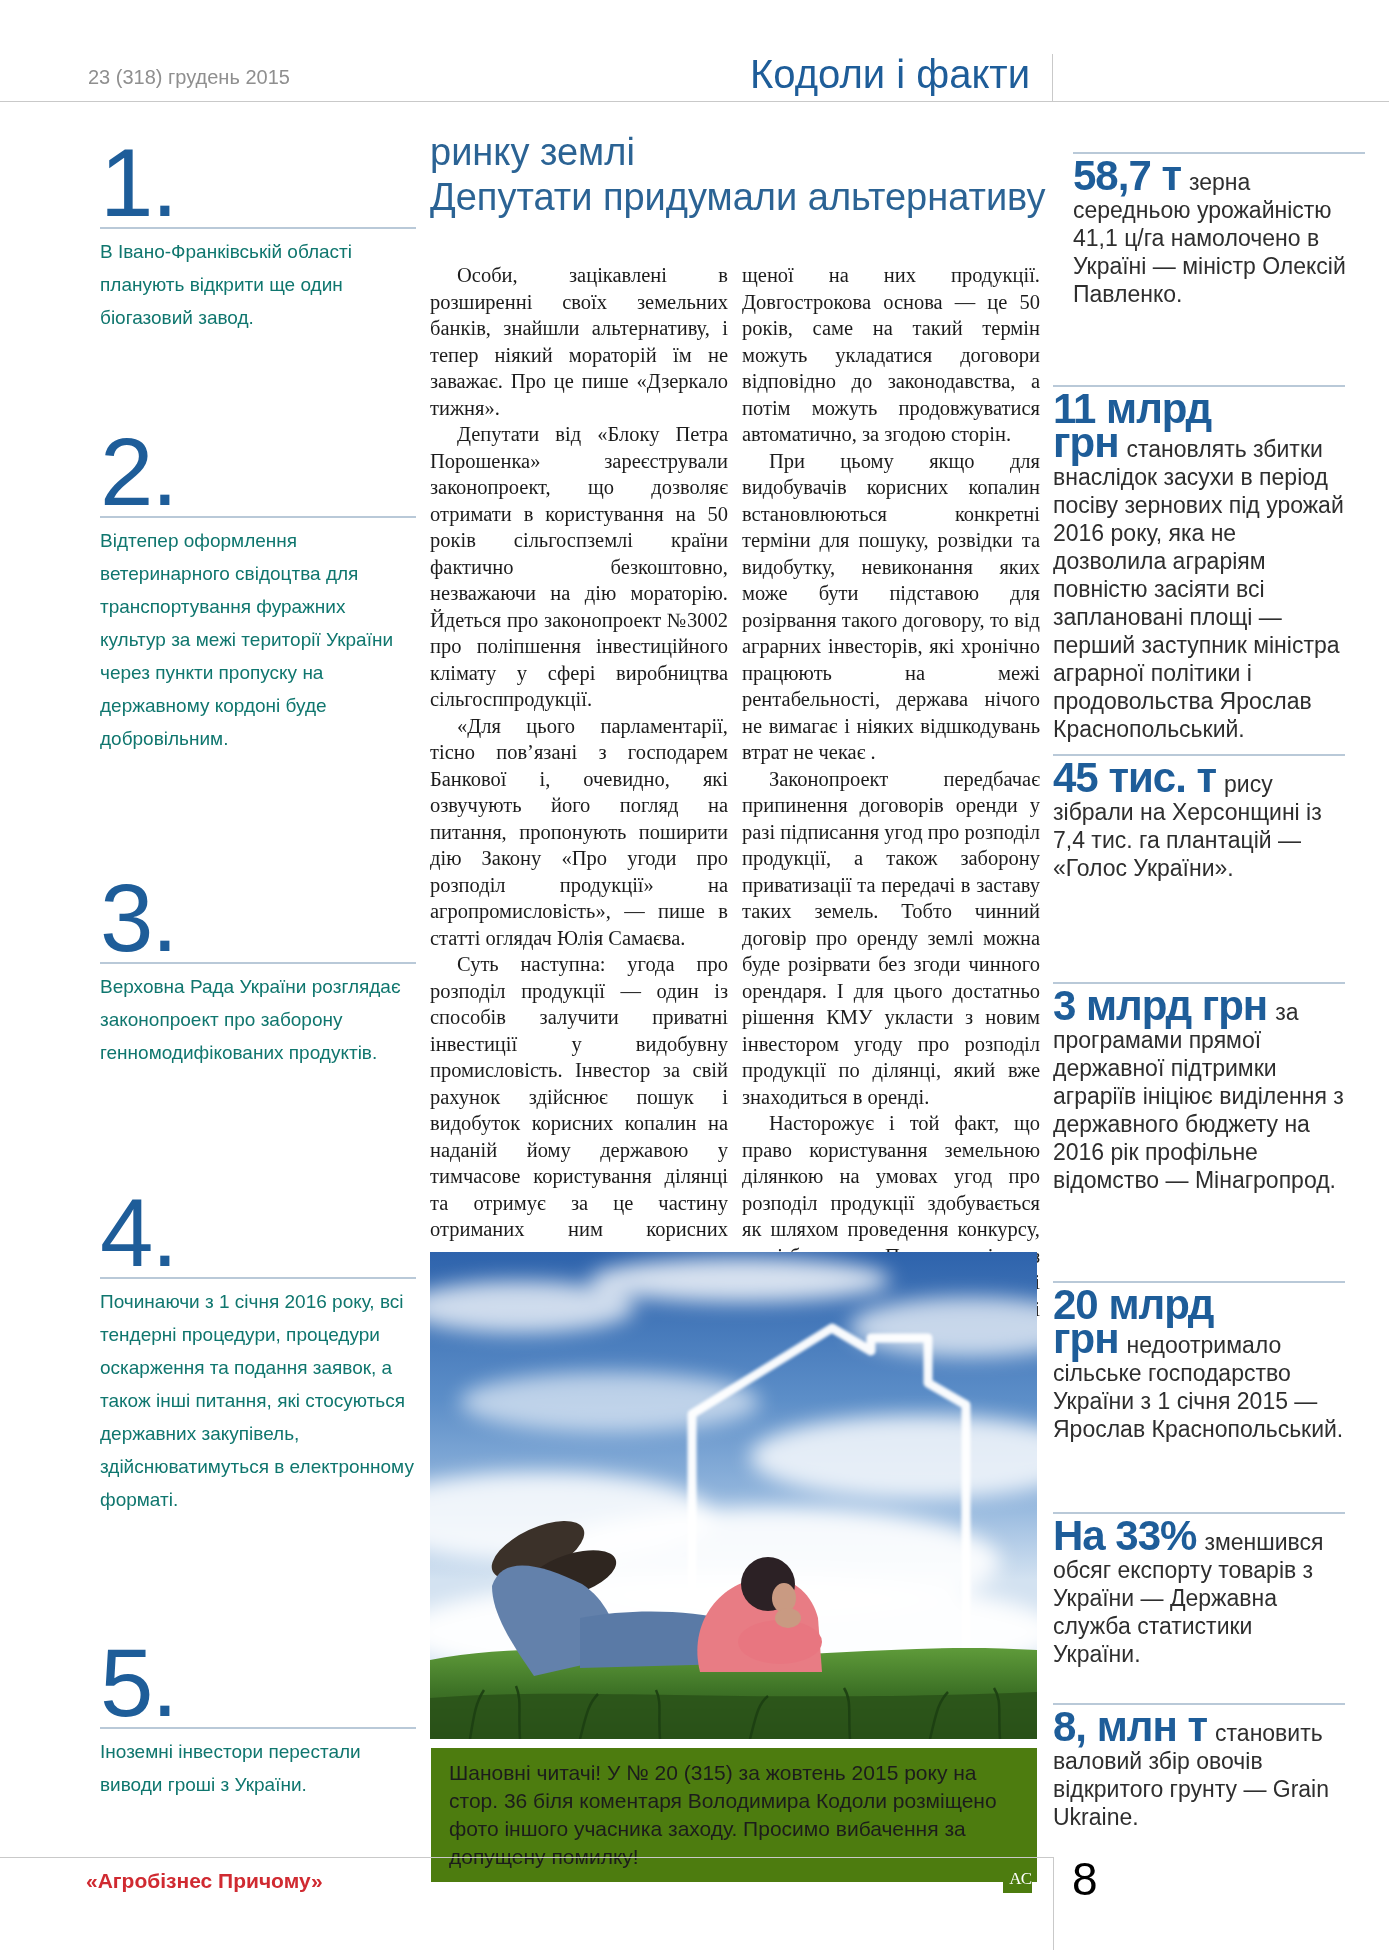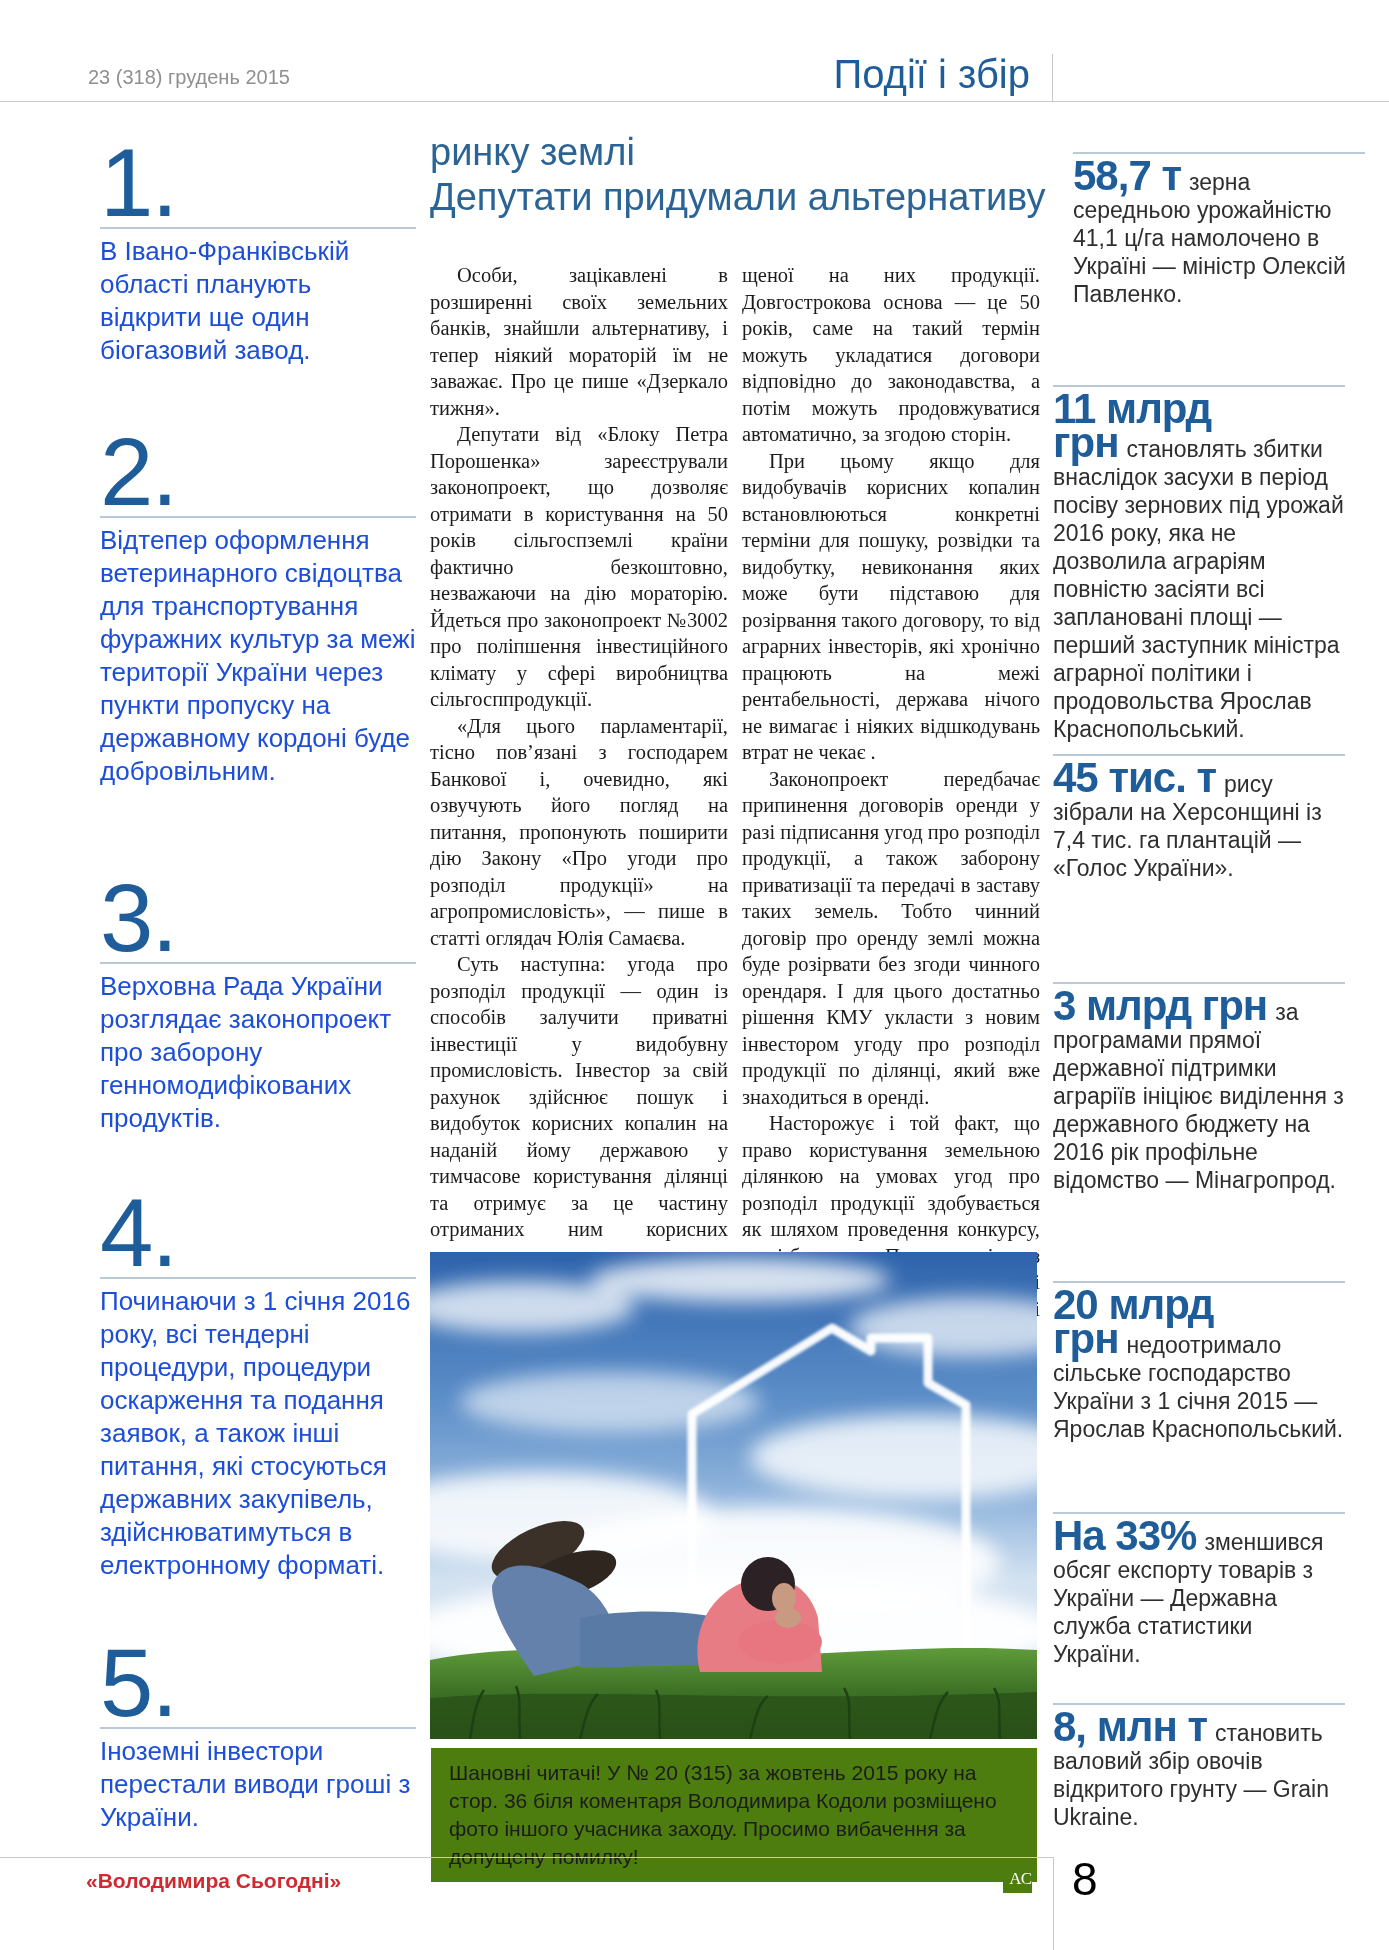--- a/index.html
+++ b/index.html
@@ -9,21 +9,21 @@
   
   .hdr-date{position:absolute;left:88px;top:66px;font-size:20px;color:#8f8f8f;}
   .hdr-section{position:absolute;right:359px;top:52px;font-size:40px;color:#1e5d99;font-weight:400;}
   .hdr-rule{position:absolute;left:0;top:101px;width:1389px;height:0;border-top:1px solid #c9c9c9;}
   .hdr-vline{position:absolute;left:1052px;top:54px;width:0;height:47px;border-left:1px solid #c9c9c9;}
 
   
   .item{position:absolute;left:100px;width:316px;}
   .item .bignum{display:block;font-size:96px;line-height:88px;font-weight:400;color:#1e5d99;letter-spacing:-2px;}
   .item .nrule{border-top:2px solid #b9c9d8;margin-top:0;}
-  .item .ntxt{padding-top:6px;font-size:26px;line-height:33px;color:#1d4ed8;}
+  .item .ntxt{padding-top:6px;font-size:19px;line-height:33px;color:#0f766e;}
   .i1{top:139px;} .i2{top:428px;} .i3{top:874px;} .i4{top:1189px;} .i5{top:1639px;}
 
   
   .art-title{position:absolute;left:430px;top:130px;width:640px;font-size:38px;line-height:45px;color:#2b6394;}
   .art-col{position:absolute;top:262px;width:298px;font-family:"Liberation Serif",serif;
            font-size:20.5px;line-height:26.5px;color:#1b1b1b;text-align:justify;}
   .col1{left:430px;height:975px;} .col2{left:742px;height:975px;}
   .art-col p{margin:0;text-indent:27px;}
   .art-col p.noindent{text-indent:0;}
 
@@ -48,21 +48,21 @@
   .ftr-logo{position:absolute;left:1003px;top:1864px;width:29px;height:29px;background:#4d7c0f;
             color:#ffffff;font-family:"Liberation Serif",serif;font-size:17px;line-height:29px;text-align:right;}
   .ftr-page{position:absolute;left:1072px;top:1852px;font-size:46px;font-weight:400;color:#000000;}
 </style>
 </head>
 <body>
 
 <div class="page">
 
   <div class="hdr-date">23 (318) грудень 2015</div>
-  <div class="hdr-section">Події і збір</div>
+  <div class="hdr-section">Кодоли і факти</div>
   <div class="hdr-rule"></div>
   <div class="hdr-vline"></div>
 
   <div class="item i1">
     <span class="bignum">1.</span>
     <div class="nrule"></div>
     <div class="ntxt">В Івано-Франківській області планують відкрити ще один біогазовий завод.</div>
   </div>
   <div class="item i2">
     <span class="bignum">2.</span>
@@ -188,17 +188,17 @@
   </div>
   <div class="stat s6">
     <span class="num">На 33%</span><span>зменшився обсяг експорту товарів з України — Державна служба статистики України.</span>
   </div>
   <div class="stat s7">
     <span class="num">8, млн т</span><span>становить валовий збір овочів відкритого грунту — Grain Ukraine.</span>
   </div>
 
   <div class="ftr-rule"></div>
   <div class="ftr-vline"></div>
-  <div class="ftr-brand">«Володимира Сьогодні»</div>
+  <div class="ftr-brand">«Агробізнес Причому»</div>
   <div class="ftr-logo">АС</div>
   <div class="ftr-page">8</div>
 
 </div>
 
 </body></html>

